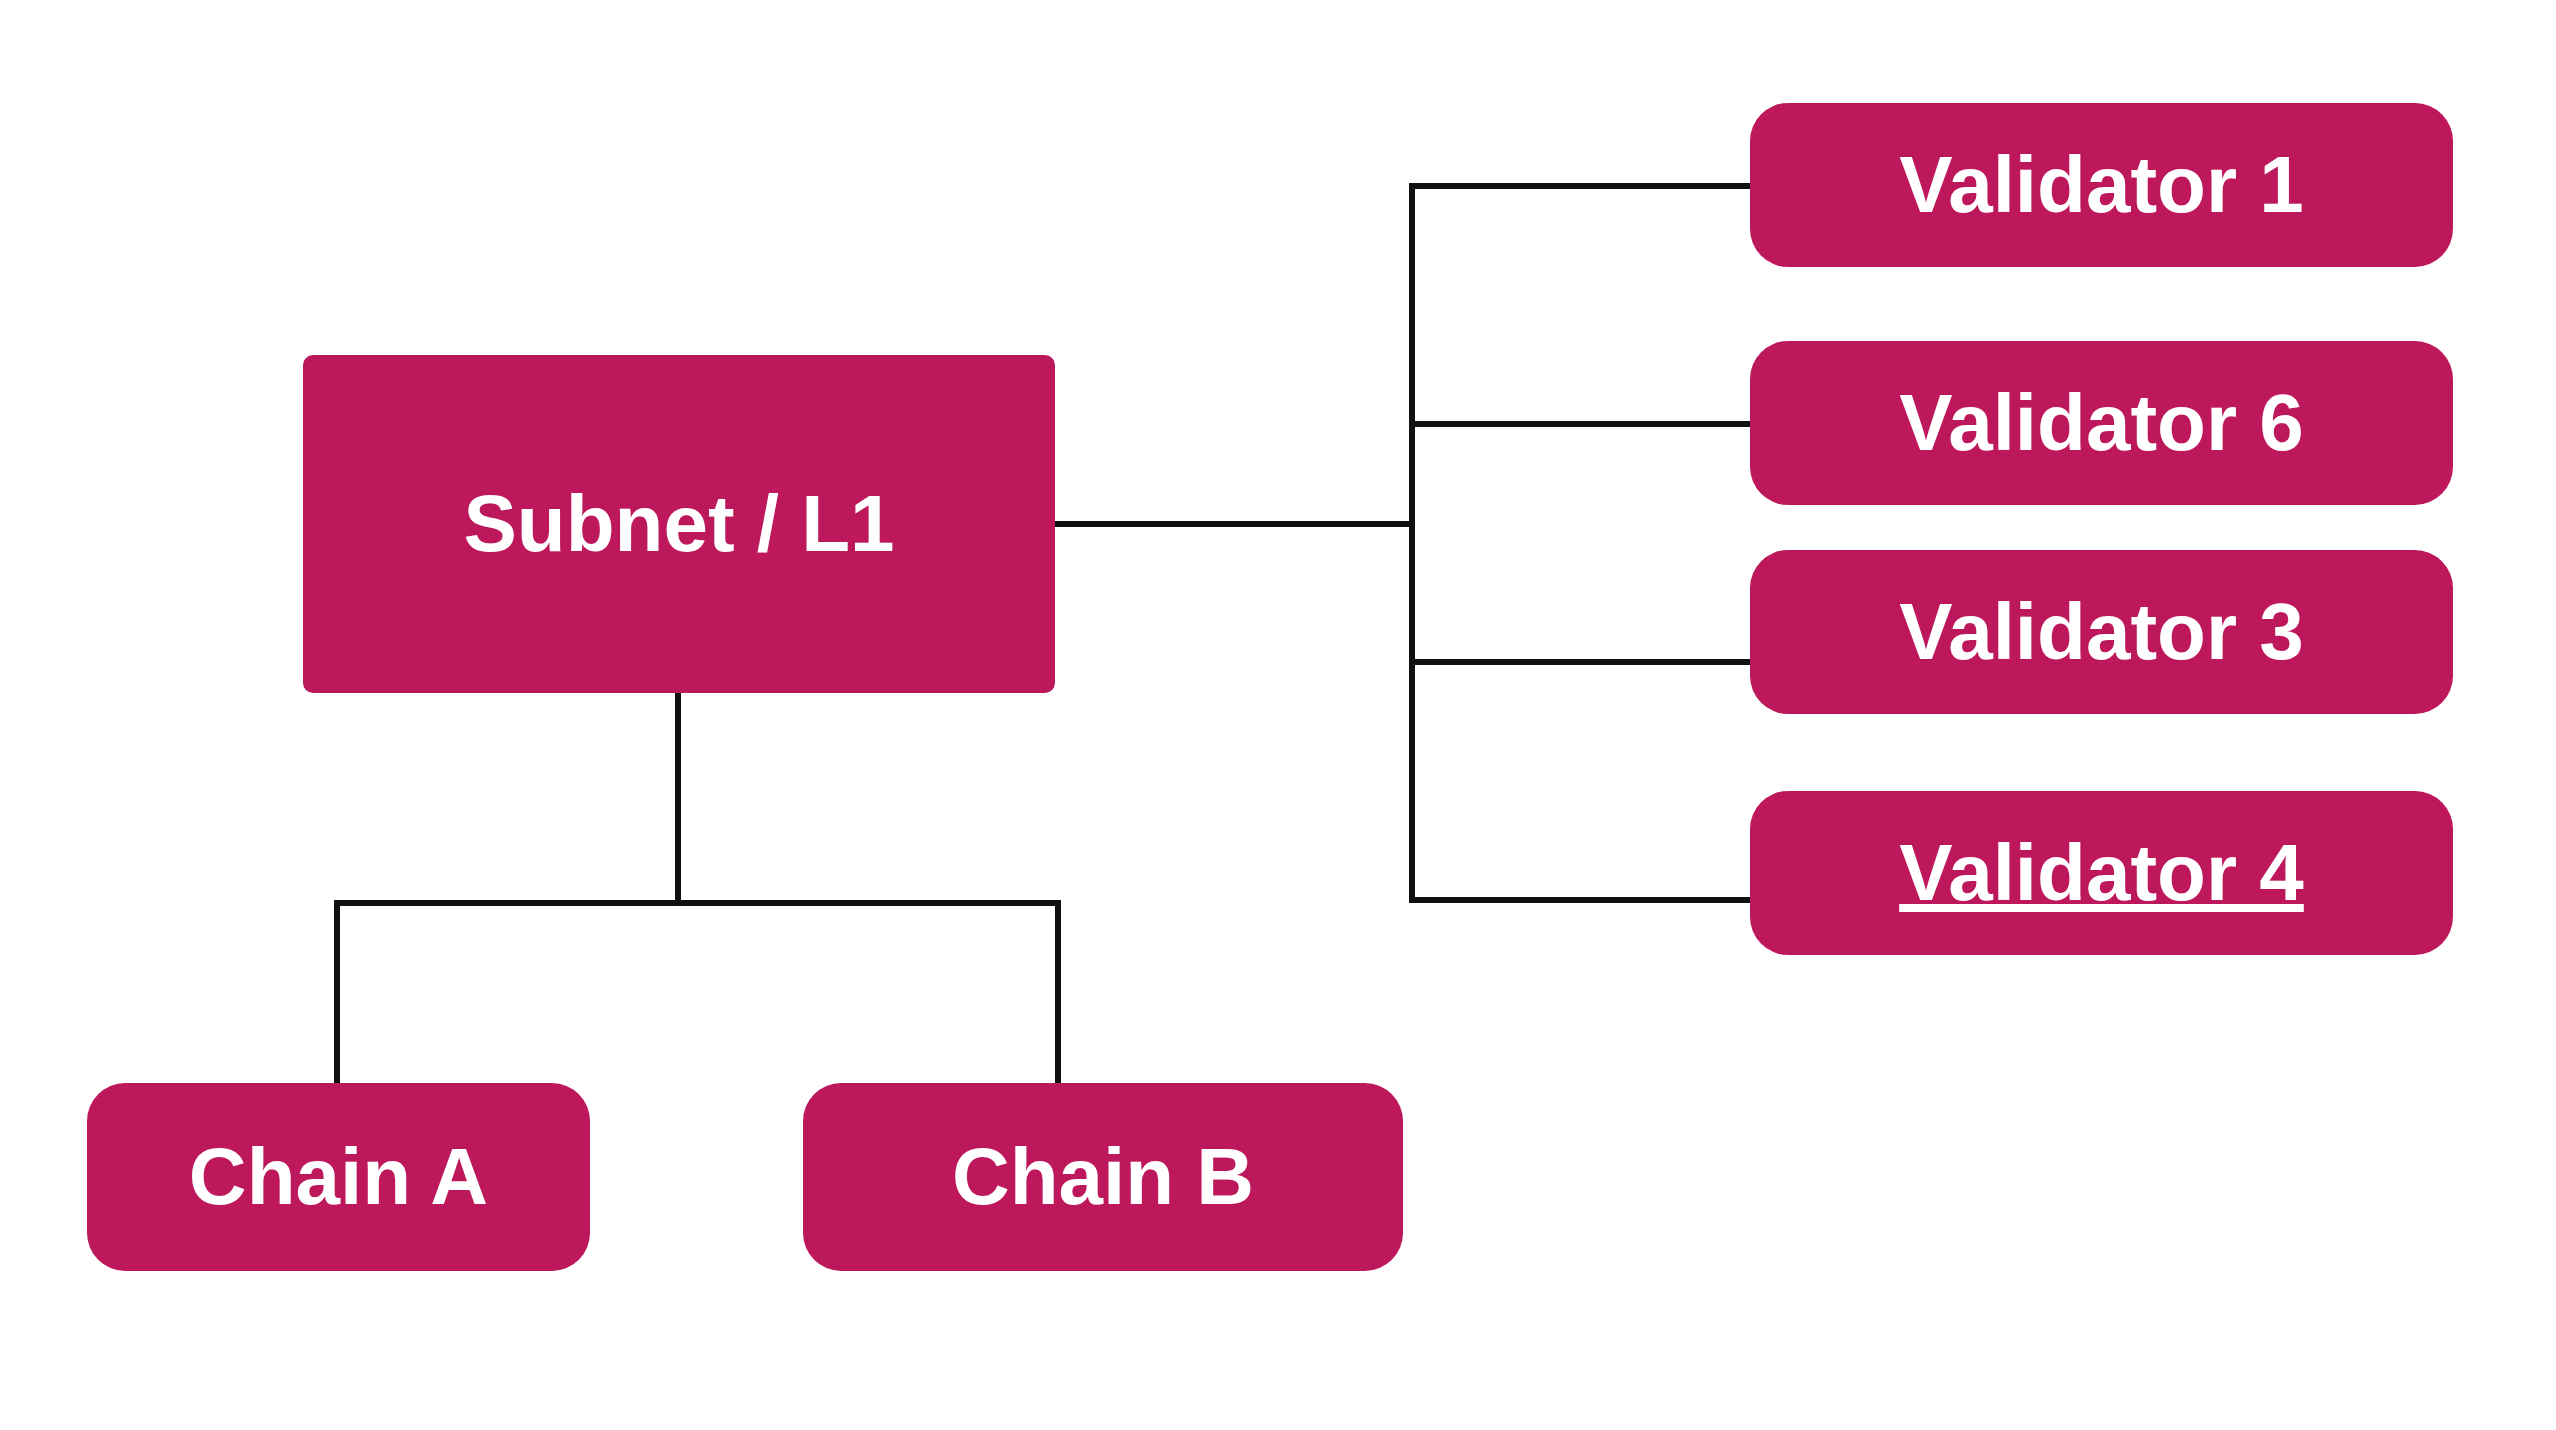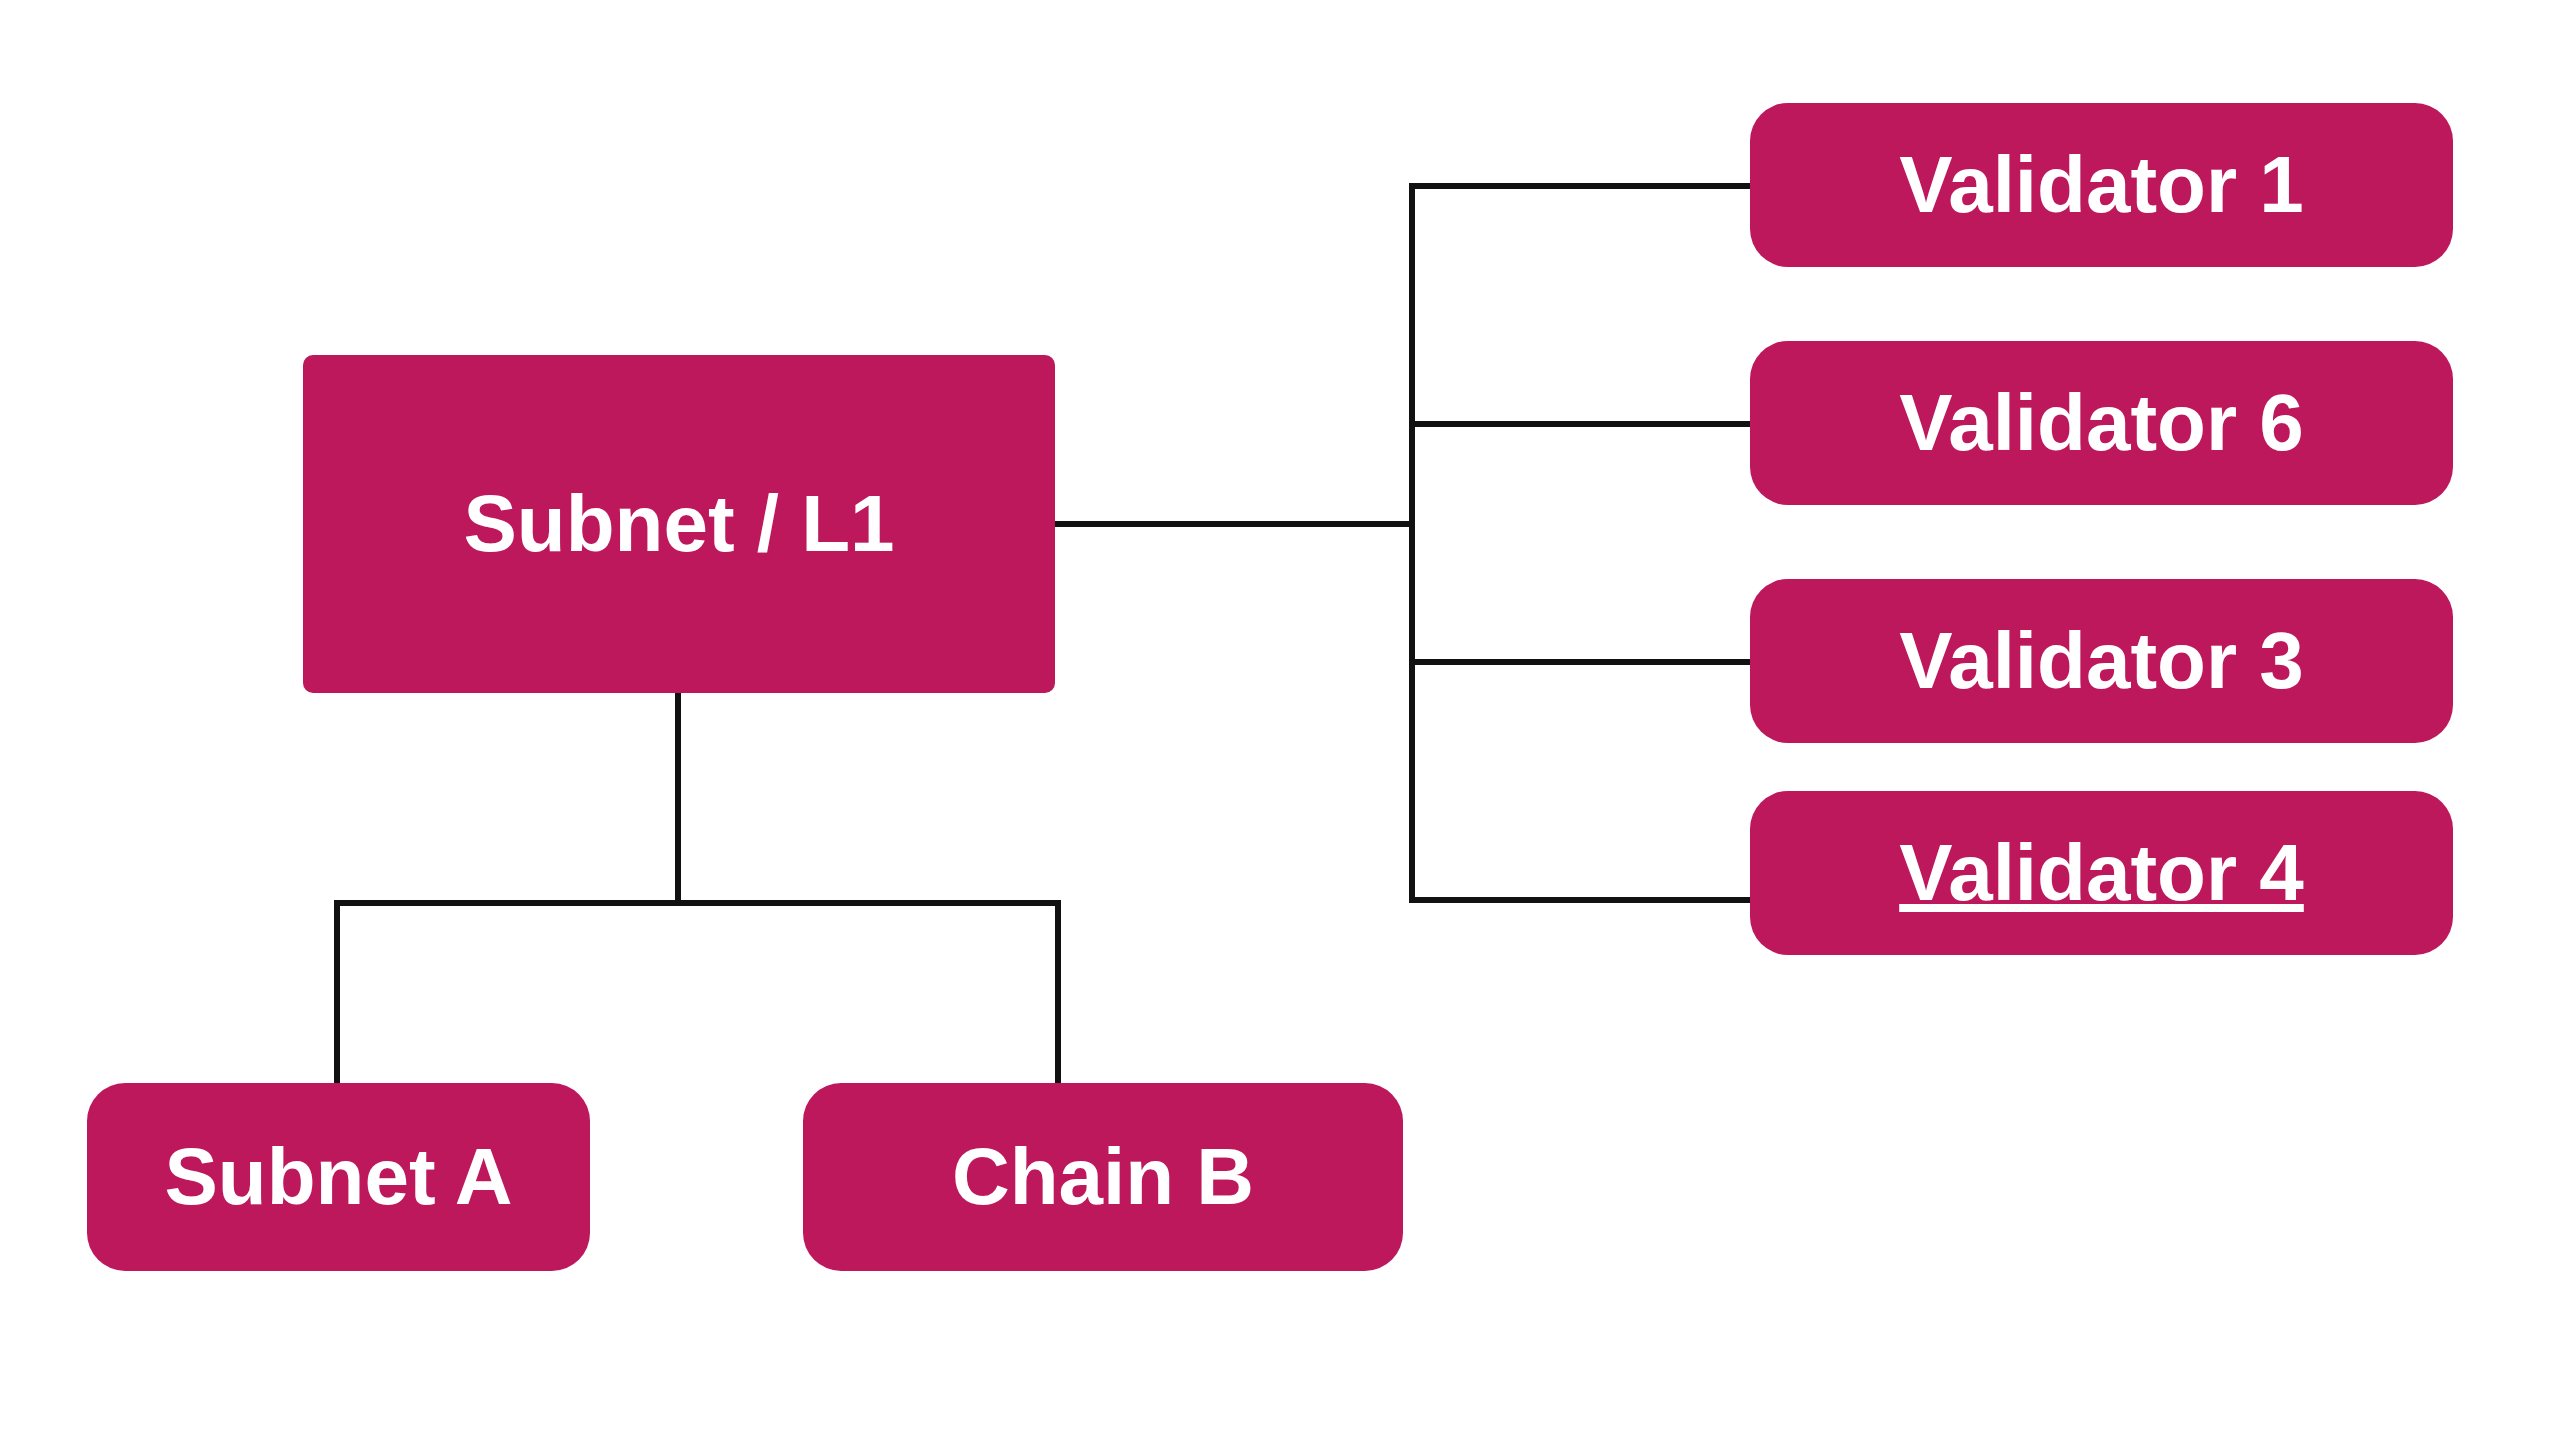--- a/index.html
+++ b/index.html
@@ -33,21 +33,21 @@
     width: 752px; height: 338px;
     border-radius: 10px;
   }
   .node-validator {
     left: 1750px;
     width: 703px; height: 164px;
     border-radius: 38px;
   }
   .node-val-1 { top: 103px; }
   .node-val-2 { top: 341px; }
-  .node-val-3 { top: 579px; }
+  .node-val-3 { top: 550px; }
   .node-val-4 { top: 791px; text-decoration: underline; }
   .node-chain {
     top: 1083px;
     height: 188px;
     border-radius: 38px;
   }
   .node-chain-a { left: 87px;  width: 503px; }
   .node-chain-b { left: 803px; width: 600px; }
   .edge {
     position: absolute;
@@ -92,19 +92,19 @@
     <span>Validator 6</span>
   </div>
   <div class="node node-validator node-val-3">
     <span>Validator 3</span>
   </div>
   <div class="node node-validator node-val-4">
     <span>Validator 4</span>
   </div>
 
   <div class="node node-chain node-chain-a">
-    <span>Subnet A</span>
+    <span>Chain A</span>
   </div>
   <div class="node node-chain node-chain-b">
     <span>Chain B</span>
   </div>
 
 </div>
 
 </body></html>

